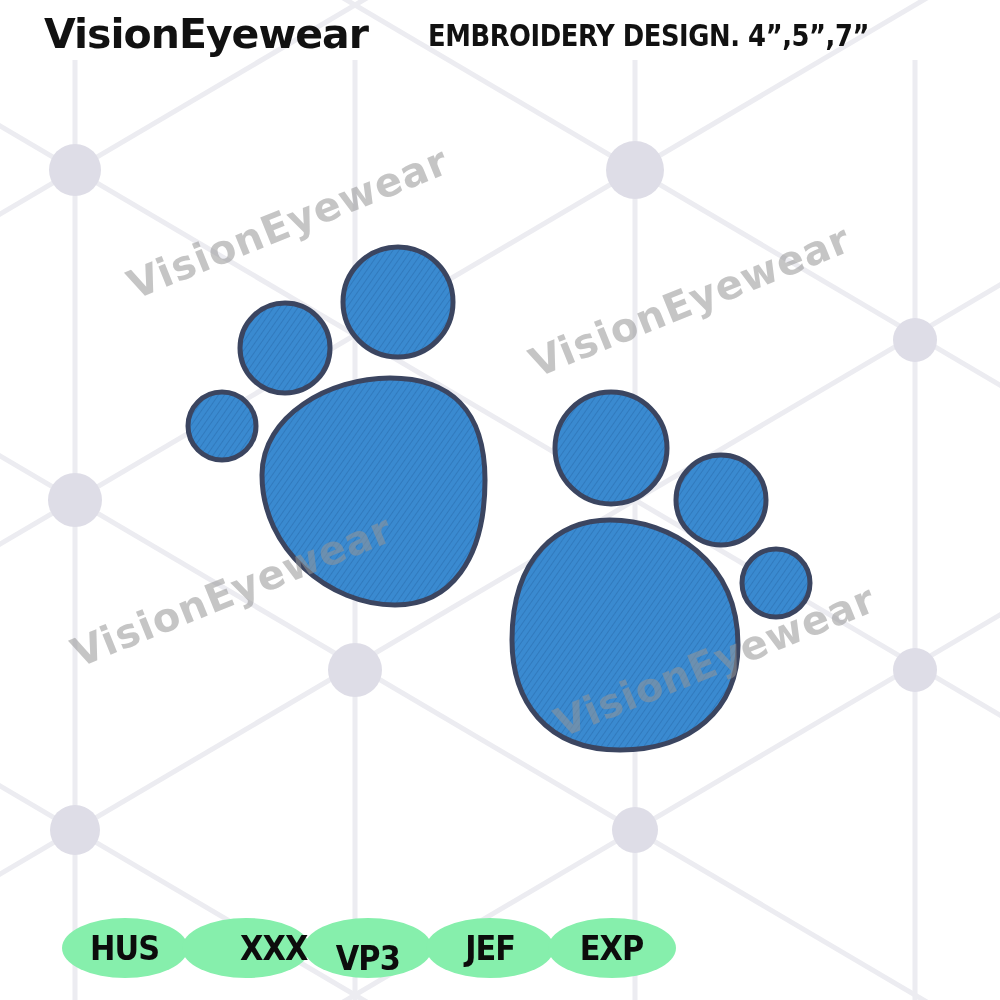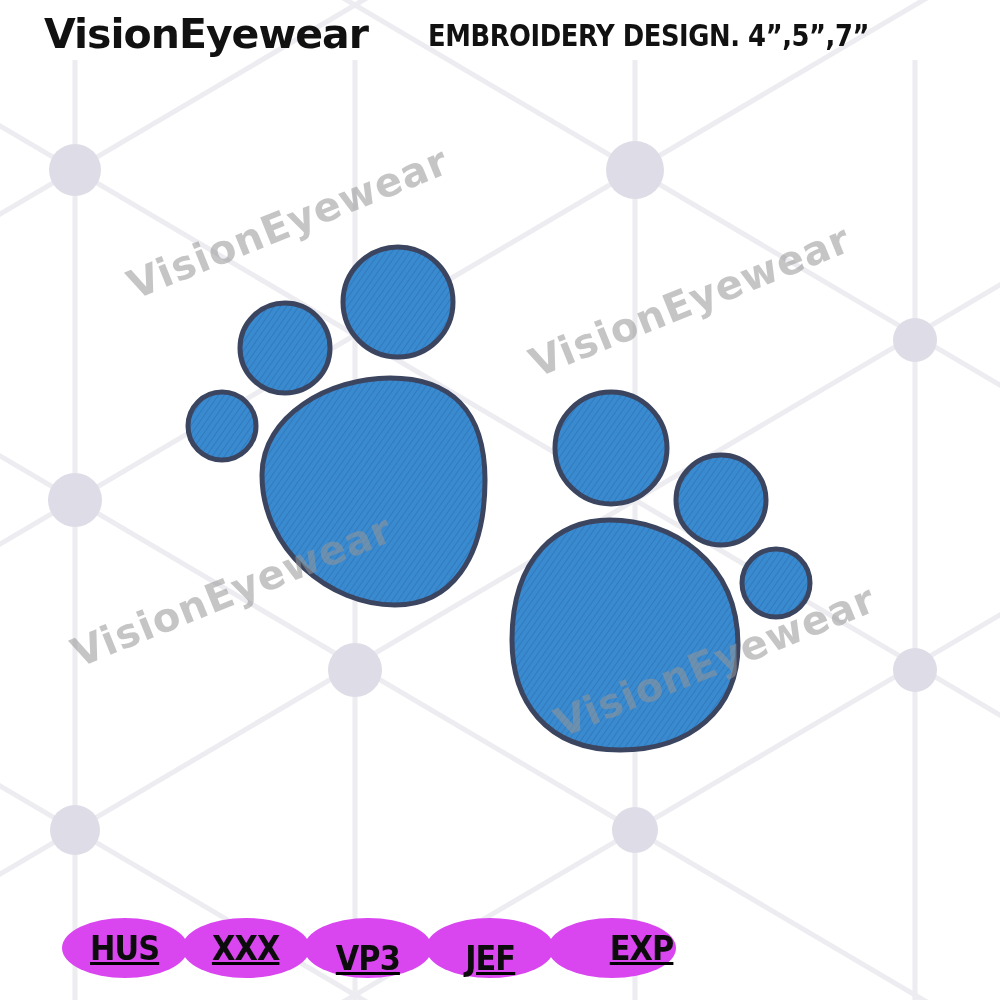--- a/index.html
+++ b/index.html
@@ -4,21 +4,21 @@
 <style>
   html, body { margin: 0; padding: 0; background: #ffffff; }
   body { width: 1000px; height: 1000px; position: relative; overflow: hidden; font-family: "DejaVu Sans", sans-serif; }
   .bg { position: absolute; left: 0; top: 0; width: 1000px; height: 1000px; }
   .header { position: absolute; left: 0; top: 0; width: 1000px; height: 75px; }
   .brand { position: absolute; left: 44px; top: 10px; font-family: "DejaVu Sans", sans-serif; font-weight: bold; font-size: 41px; letter-spacing: -1px; color: #111; white-space: nowrap; }
   .tagline { position: absolute; left: 428px; top: 18px; font-family: "DejaVu Sans", sans-serif; font-weight: bold; font-size: 30px; letter-spacing: -0.5px; color: #111; white-space: nowrap; transform: scaleX(0.86); transform-origin: left center; }
   .design { position: absolute; left: 0; top: 0; width: 1000px; height: 1000px; }
   .watermark { position: absolute; font-family: "DejaVu Sans", sans-serif; font-weight: bold; font-size: 40px; color: rgba(150,150,150,0.55); white-space: nowrap; transform-origin: left bottom; letter-spacing: 1px; }
   .formats { position: absolute; left: 62px; top: 918px; width: 900px; height: 66px; display: flex; }
-  .badge { height: 60px; border-radius: 50%; background: #d946ef; display: flex; align-items: center; justify-content: center; margin-right: -6px; position: relative; text-decoration: underline; }
+  .badge { height: 60px; border-radius: 50%; background: #86efac; display: flex; align-items: center; justify-content: center; margin-right: -6px; position: relative; }
   .badge span { font-family: "DejaVu Sans", sans-serif; font-weight: bold; font-size: 33px; color: #0c0c0c; letter-spacing: -1px; transform: scaleX(0.92); }
 </style>
 </head>
 <body>
 
 <svg class="bg" viewBox="0 0 1000 1000" xmlns="http://www.w3.org/2000/svg">
   <g stroke="#ececf1" stroke-width="5" fill="none">
     <line x1="75" y1="60" x2="75" y2="1000"></line>
     <line x1="355" y1="60" x2="355" y2="1000"></line>
     <line x1="635" y1="60" x2="635" y2="1000"></line>
@@ -73,25 +73,25 @@
 
 <div class="watermark" style="left:138px; top:262px; transform: rotate(-22deg);">VisionEyewear</div>
 <div class="watermark" style="left:540px; top:340px; transform: rotate(-22deg);">VisionEyewear</div>
 <div class="watermark" style="left:82px; top:630px; transform: rotate(-22deg);">VisionEyewear</div>
 <div class="watermark" style="left:565px; top:700px; transform: rotate(-22deg);">VisionEyewear</div>
 
 <div class="formats">
   <div class="badge" style="width:126px;">
       <span>HUS</span>
     </div>
-  <div class="badge" style="width:128px;">
+  <div class="badge" style="width:128px;justify-content:flex-end;">
       <span>XXX</span>
     </div>
   <div class="badge" style="width:128px;align-items:flex-end;">
       <span>VP3</span>
     </div>
-  <div class="badge" style="width:128px;align-items:flex-end;">
+  <div class="badge" style="width:128px;">
       <span>JEF</span>
     </div>
-  <div class="badge" style="width:128px;justify-content:flex-end;">
+  <div class="badge" style="width:128px;">
       <span>EXP</span>
     </div>
 </div>
 
 </body></html>

